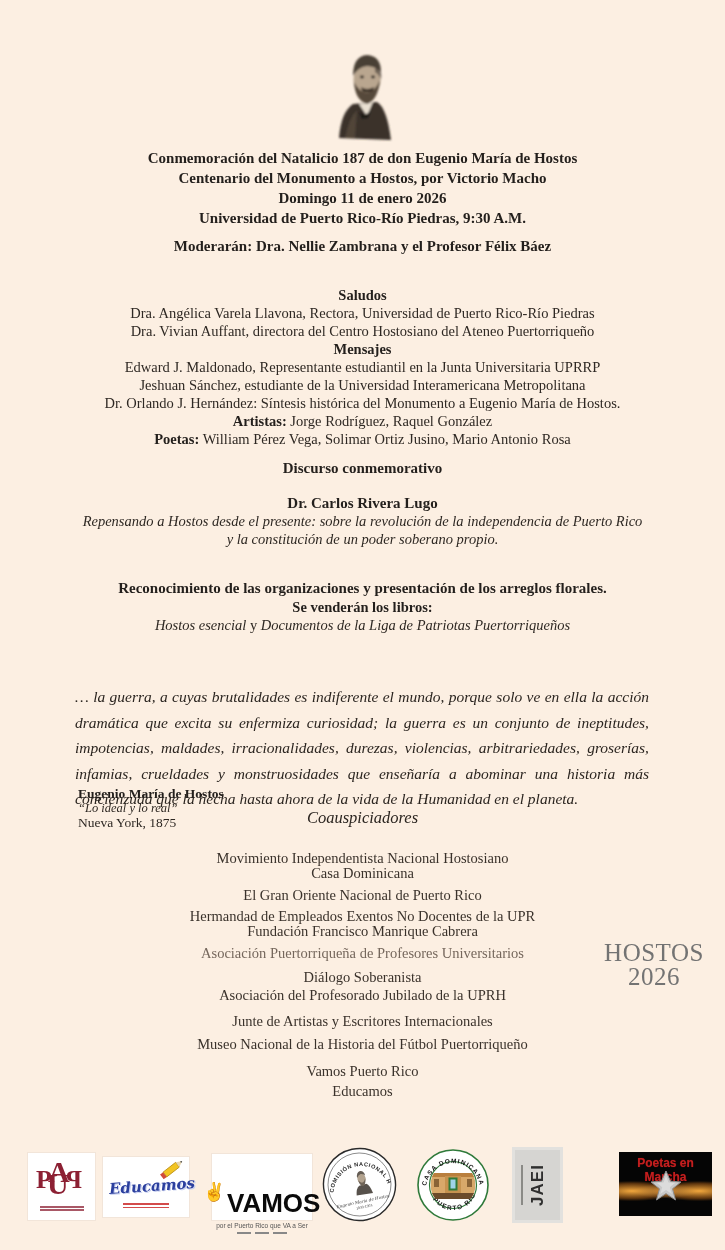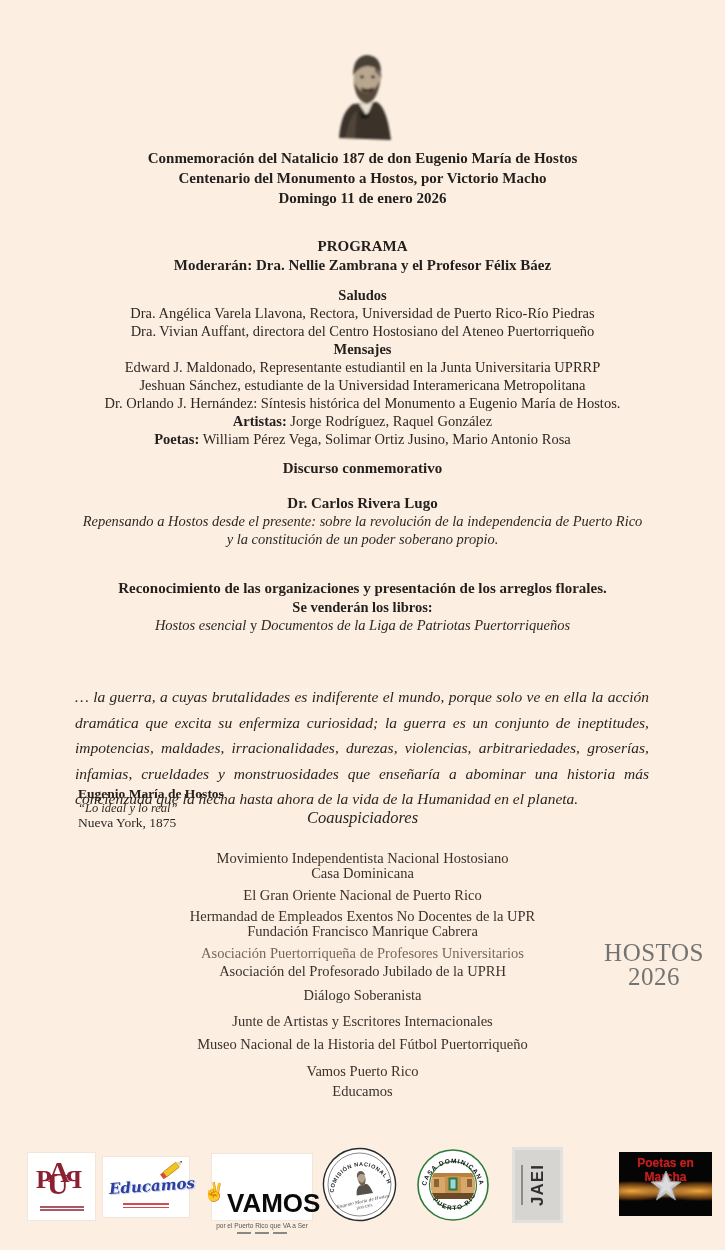--- a/index.html
+++ b/index.html
@@ -116,24 +116,24 @@
         <ellipse cx="58" cy="31" rx="2" ry="1.4" fill="#2e2820"></ellipse>
         <path d="M60 20 Q68 24 66 34 Q64 28 60 26 Z" fill="#4a4036" opacity=".7"></path>
       </g>
     </svg>
   </div>
 
   <div class="cblock title-block">
     <div class="title-line">Conmemoración del Natalicio 187 de don Eugenio María de Hostos</div>
     <div class="title-line">Centenario del Monumento a Hostos, por Victorio Macho</div>
     <div class="title-line">Domingo 11 de enero 2026</div>
+    <div class="title-line">Universidad de Puerto Rico-Río Piedras, 9:30 A.M.</div>
   </div>
 
   <div class="cblock prog-head">
-    <div class="h">PROGRAMA</div>
     <div class="h">Moderarán: Dra. Nellie Zambrana y el Profesor Félix Báez</div>
   </div>
 
   <div class="cblock saludos-block">
     <div class="bold">Saludos</div>
     <div class="reg">Dra. Angélica Varela Llavona, Rectora, Universidad de Puerto Rico-Río Piedras</div>
     <div class="reg">Dra. Vivian Auffant, directora del Centro Hostosiano del Ateneo Puertorriqueño</div>
     <div class="bold">Mensajes</div>
     <div class="reg">Edward J. Maldonado, Representante estudiantil en la Junta Universitaria UPRRP</div>
     <div class="reg">Jeshuan Sánchez, estudiante de la Universidad Interamericana Metropolitana</div>
@@ -167,22 +167,22 @@
 
   <div class="cblock coausp-head">Coauspiciadores</div>
 
   <div class="cblock sponsors">
     <div style="margin-top:7px">Movimiento Independentista Nacional Hostosiano</div>
     <div>Casa Dominicana</div>
     <div style="margin-top:7px">El Gran Oriente Nacional de Puerto Rico</div>
     <div style="margin-top:6px">Hermandad de Empleados Exentos No Docentes de la UPR</div>
     <div>Fundación Francisco Manrique Cabrera</div>
     <div class="muted" style="margin-top:7px">Asociación Puertorriqueña de Profesores Universitarios</div>
+    <div style="margin-top:9px">Diálogo Soberanista</div>
     <div style="margin-top:3px">Asociación del Profesorado Jubilado de la UPRH</div>
-    <div style="margin-top:9px">Diálogo Soberanista</div>
     <div style="margin-top:11px">Junte de Artistas y Escritores Internacionales</div>
     <div style="margin-top:8px">Museo Nacional de la Historia del Fútbol Puertorriqueño</div>
     <div style="margin-top:12px">Vamos Puerto Rico</div>
     <div style="margin-top:5px">Educamos</div>
   </div>
 
   <div class="hostos2026">
     <div>HOSTOS</div>
     <div>2026</div>
   </div>

